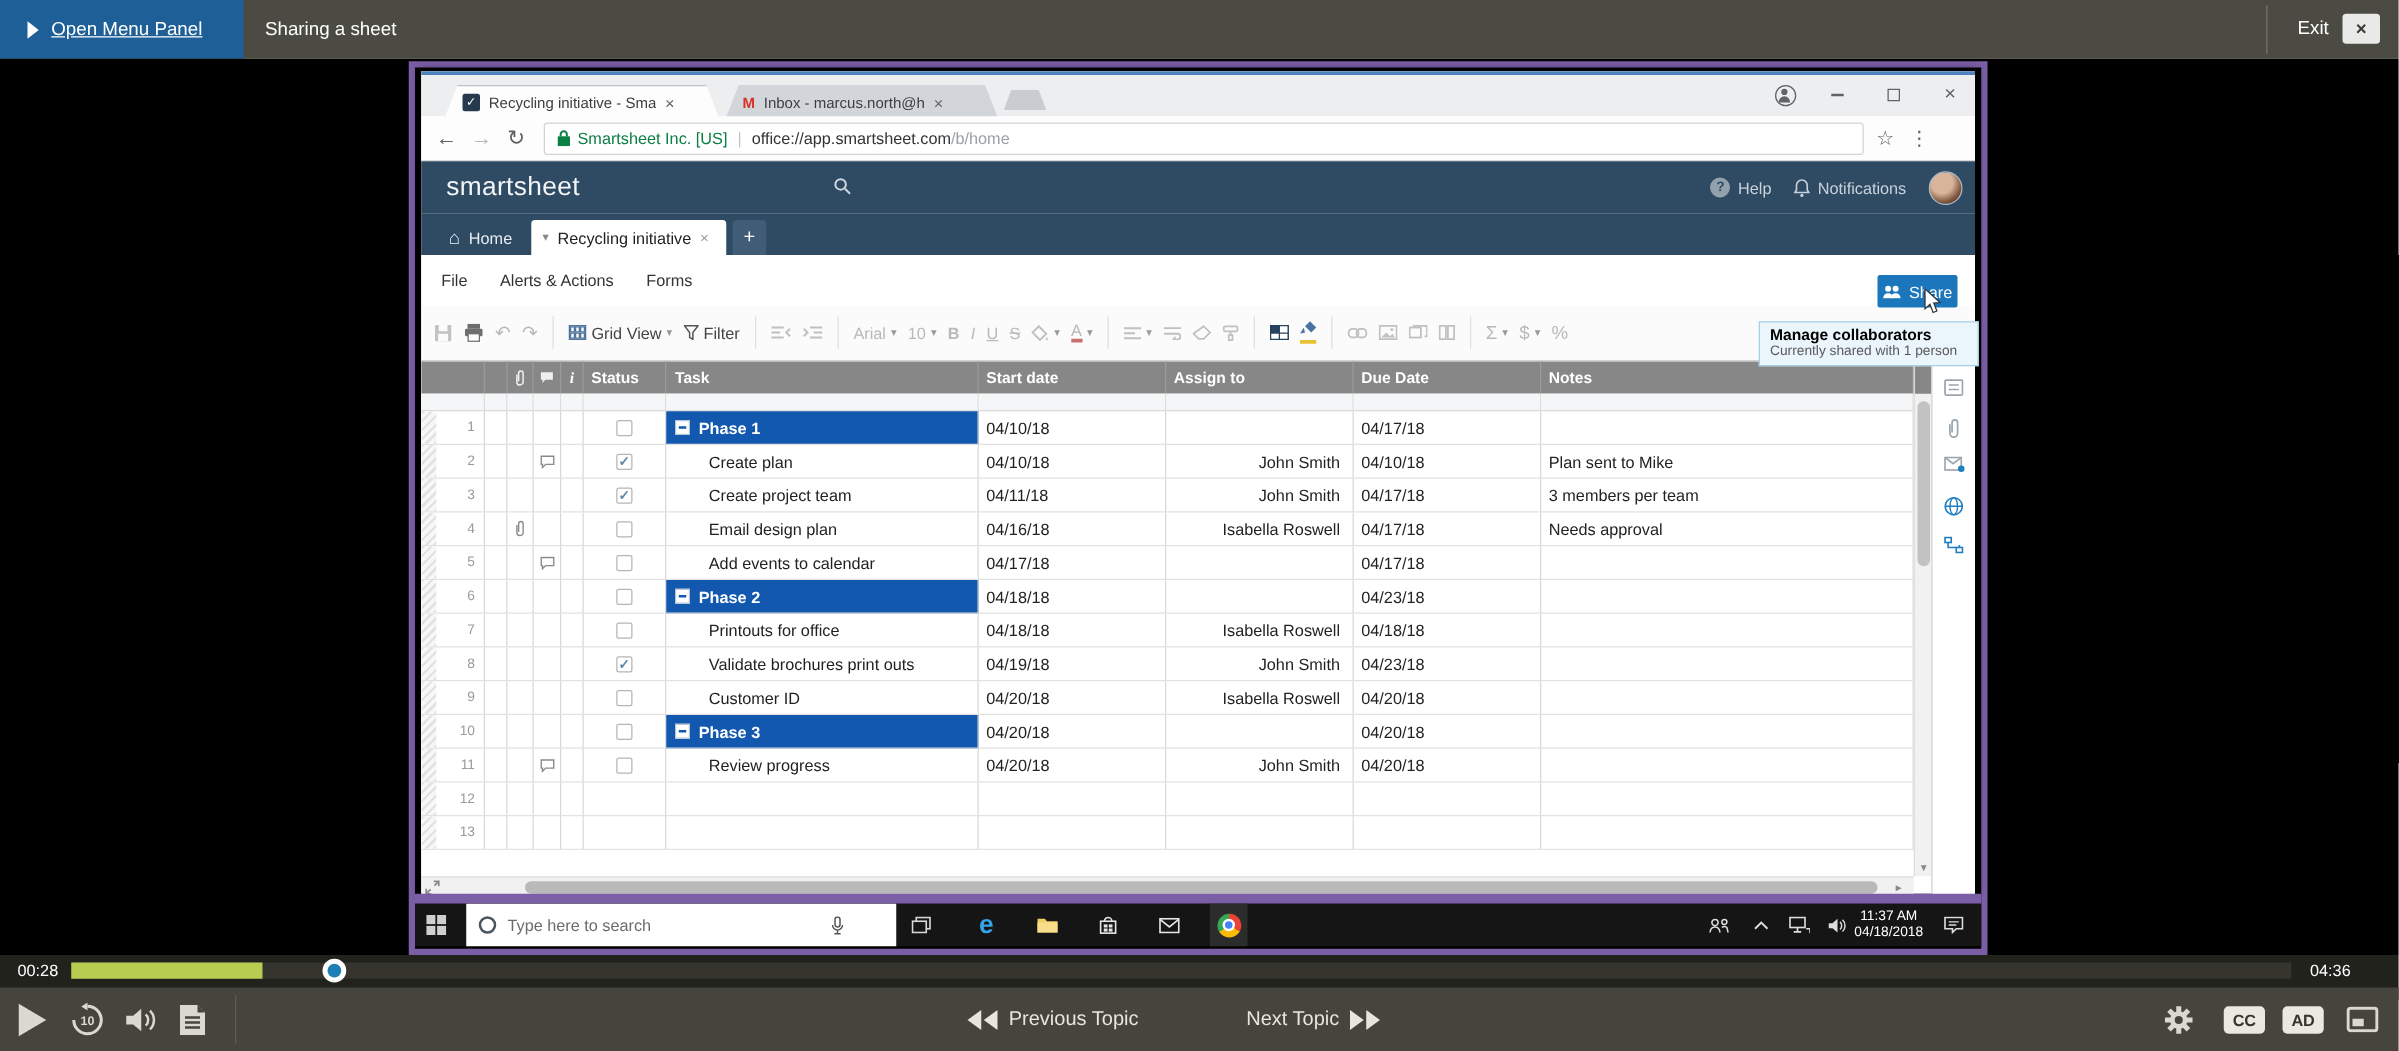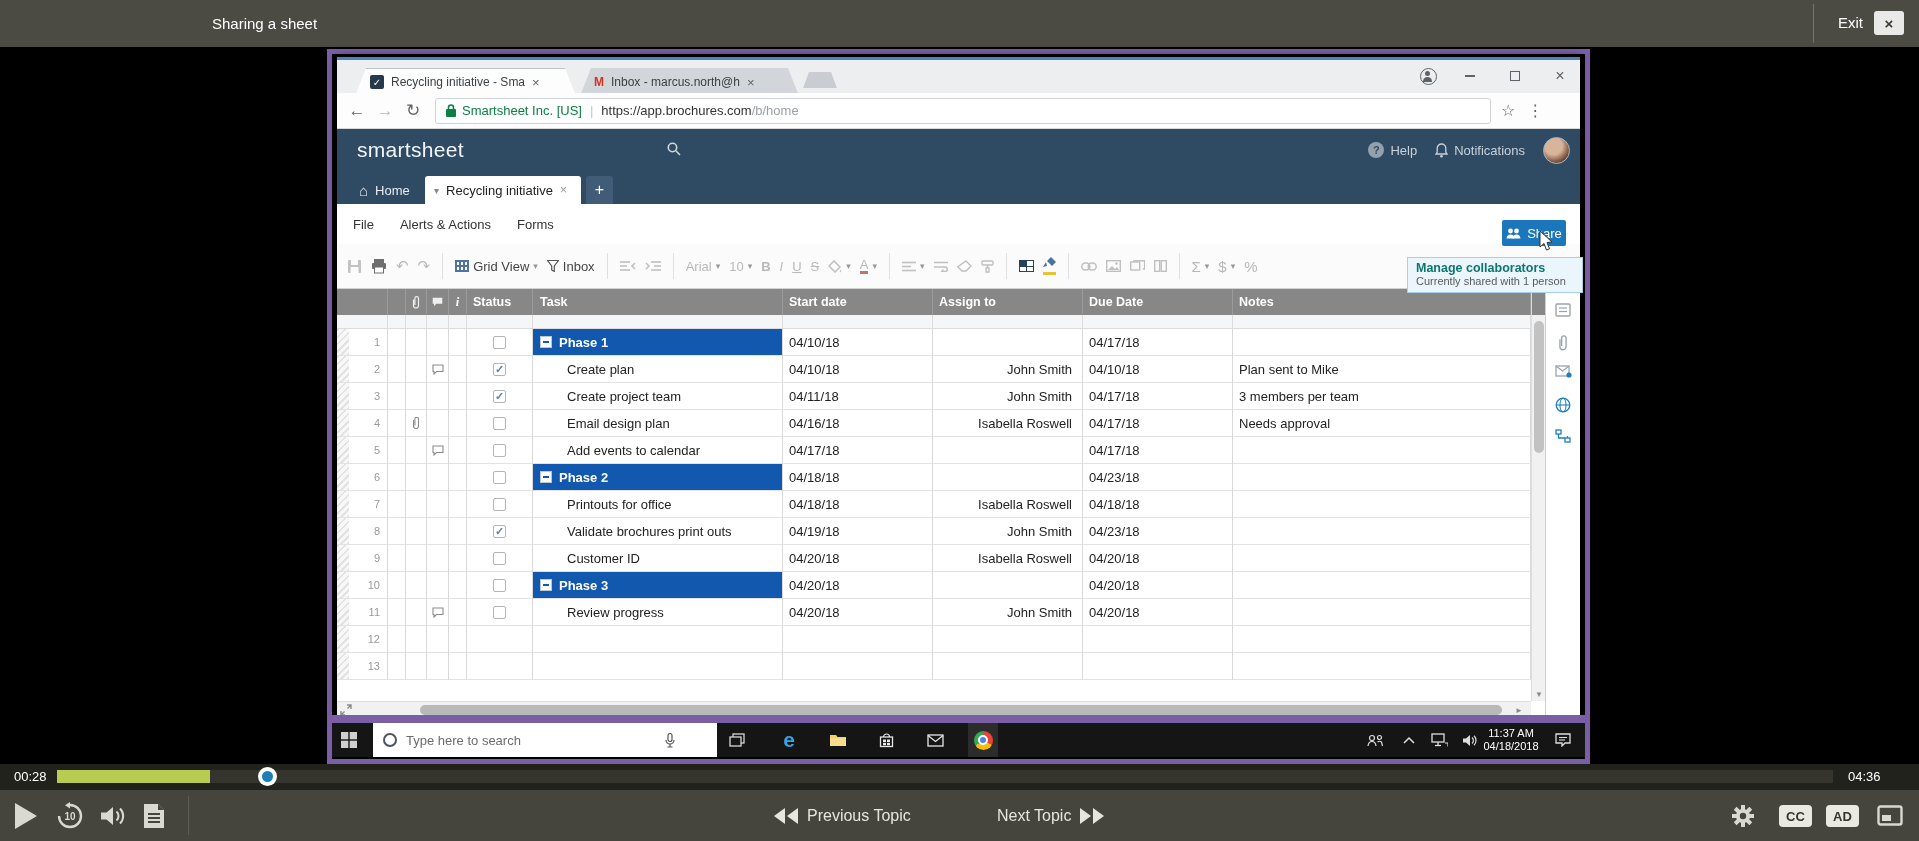--- a/index.html
+++ b/index.html
@@ -91,21 +91,21 @@
   .merge-ic { width:15px; height:12px; background:#27425c; border:1px solid #27425c; display:grid; grid-template-columns:1fr 1fr; gap:1px; }
   .merge-ic i { background:#fff; } .merge-ic i:first-child { background:#27425c; }
   .hl-ic { display:flex; flex-direction:column; align-items:center; }
   .hl-bar { width:13px; height:3px; background:#e8c232; margin-top:1px; }
 
   
   .share-btn { position:absolute; right:14px; top:163px; height:26px; width:64px; background:#1b76bb; border:none; border-radius:2px;
     color:#ffffff; font-size:13px; display:flex; align-items:center; justify-content:center; gap:6px; cursor:pointer; }
   .tooltip { position:absolute; right:-3px; top:200px; width:176px; height:36px; background:#eaf5fc; border:1px solid #a9cfe8;
     padding:3px 8px; z-index:30; }
-  .tooltip .tt1 { font-size:12.5px; font-weight:bold; color:#0f766e; }
+  .tooltip .tt1 { font-size:12.5px; font-weight:bold; color:#000000; }
   .tooltip .tt2 { font-size:11px; color:#5a5a5a; }
   .cursor { position:absolute; right:26px; top:174px; z-index:40; }
 
   
   .grid { position:absolute; left:0; top:232px; width:100%; height:412px; background:#fff; overflow:hidden; }
   .gheader { display:flex; height:26px; background:#878787; color:#fff; font-size:12.5px; font-weight:bold; }
   .gheader .c { border-right:1px solid #9b9b9b; display:flex; align-items:center; padding-left:6px; }
   .row-ghost { display:flex; height:14px; background:#eef0f2; }
   .row-ghost .c { border-right:1px solid #dcdcdc; border-bottom:1px solid #dcdcdc; background:#f5f6f7; }
   .grow { display:flex; height:27px; font-size:13px; color:#222; background:#fff; }
@@ -162,20 +162,24 @@
   .topic-nav { position:absolute; top:0; height:51px; display:flex; align-items:center; gap:8px; color:#e6e6dd; font-size:16px; cursor:pointer; }
   .cc-badge { position:absolute; top:15px; width:33px; height:22px; background:#e9e9e2; border-radius:4px; color:#35352e; font-weight:bold; font-size:13px;
     display:flex; align-items:center; justify-content:center; cursor:pointer; }
 </style>
 </head>
 <body>
 
 <div class="stage">
 
   <div class="topbar">
+    <button class="menu-btn">
+      <span class="tri"></span>
+      <span class="lbl">Open Menu Panel</span>
+    </button>
     <div class="topic-title">Sharing a sheet</div>
     <div class="top-divider"></div>
     <div class="exit-lbl">Exit</div>
     <button class="exit-btn">
         <span>×</span>
       </button>
   </div>
 
   <div class="video">
     <div class="vframe">
@@ -214,21 +218,21 @@
           <span class="nav-ic">↻</span>
           <div class="omnibox">
             <span class="sec-chip">
               <svg width="10" height="13" viewBox="0 0 10 13">
                   <rect x="0" y="5" width="10" height="8" rx="1" fill="#0b8043"></rect>
                   <path d="M2.5 5 V3.5 a2.5 2.5 0 0 1 5 0 V5" fill="none" stroke="#0b8043" stroke-width="1.6"></path>
                 </svg>
               <span>Smartsheet Inc. [US]</span>
             </span>
             <span class="omni-sep">|</span>
-            <span><span class="url-host">https://app.brochures.com</span><span class="url-path">/b/home</span></span>
+            <span><span class="url-host">office://app.smartsheet.com</span><span class="url-path">/b/home</span></span>
           </div>
           <span class="star">☆</span>
           <span class="dots">⋮</span>
         </div>
 
         <div class="ssheader">
           <div class="ss-logo">smartsheet</div>
           <svg class="ss-search-mag abs" width="14" height="14" viewBox="0 0 14 14">
               <circle cx="5.5" cy="5.5" r="4.2" fill="none" stroke="#cfd8df" stroke-width="1.6"></circle>
               <line x1="9" y1="9" x2="13" y2="13" stroke="#cfd8df" stroke-width="1.6"></line>
@@ -297,21 +301,21 @@
                 <i></i>
                 <i></i>
               </span>
             <span>Grid View</span>
               <span class="caret-sm">▾</span>
           </span>
           <span class="tbtn dark">
             <svg width="12" height="12" viewBox="0 0 12 12">
                 <path d="M0.5 0.5 h11 L7.3 6 v5.5 l-2.6-1.6 V6 Z" fill="none" stroke="#555" stroke-width="1.2"></path>
               </svg>
-            <span>Inbox</span>
+            <span>Filter</span>
           </span>
           <span class="tsep"></span>
           <span class="tbtn">
               <svg width="16" height="12" viewBox="0 0 16 12">
                 <g stroke="#c0c0c0" stroke-width="1.6">
                   <line x1="0" y1="2" x2="10" y2="2"></line>
                   <line x1="0" y1="6" x2="7" y2="6"></line>
                   <line x1="0" y1="10" x2="10" y2="10"></line>
                   <path d="M15 3 l-3 3 3 3" fill="none"></path>
                 </g>

